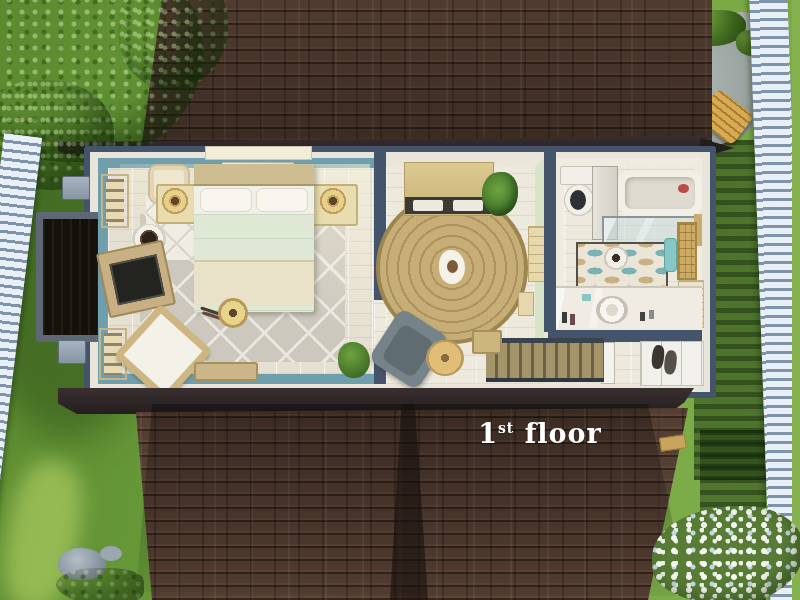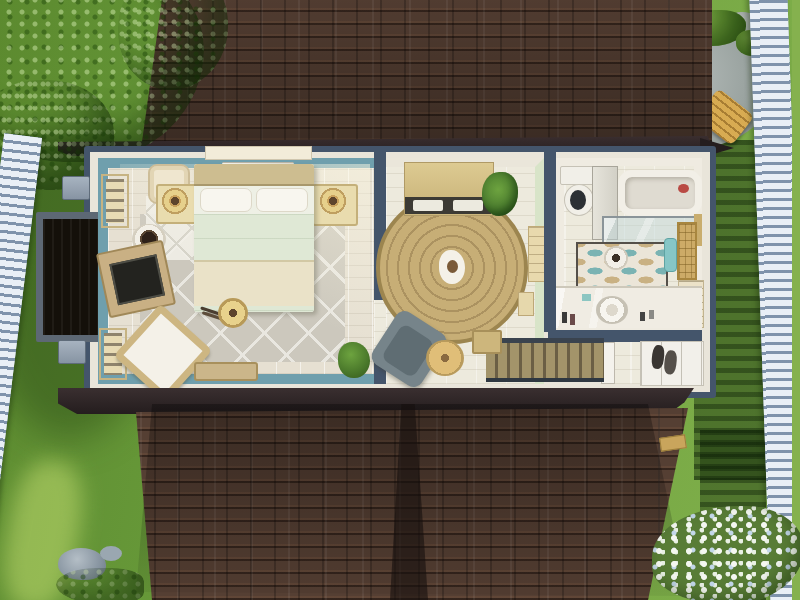--- a/index.html
+++ b/index.html
@@ -158,20 +158,23 @@
 
   <div class="a" style="left:486px;top:338px;width:118px;height:44px;background:repeating-linear-gradient(90deg,#a3946a 0 9px,#6b5f45 9px 12px);border-top:5px solid #3a434e;border-bottom:4px solid #2f3841;box-sizing:border-box;"></div>
   <div class="a" style="left:472px;top:330px;width:26px;height:20px;background:#cdb67c;border:2px solid #a8905a;border-radius:2px;"></div>
 
   <div class="a" style="left:58px;top:388px;width:636px;height:26px;background:linear-gradient(180deg,#3a2f30,#241d1e);clip-path:polygon(0 0,100% 0,98.5% 55%,96% 100%,3% 100%,0 60%);"></div>
   <div class="a shingles" style="left:130px;top:404px;width:562px;height:196px;clip-path:polygon(6px 8px,558px 4px,518px 196px,22px 196px);"></div>
   <div class="a roofshade" style="left:130px;top:404px;width:562px;height:196px;clip-path:polygon(6px 8px,558px 4px,518px 196px,22px 196px);transform:scaleY(-1);"></div>
   <div class="a" style="left:390px;top:404px;width:38px;height:196px;background:rgba(22,15,13,.6);clip-path:polygon(30% 0,65% 0,100% 100%,0 100%);"></div>
   <div class="a" style="left:660px;top:436px;width:24px;height:12px;background:#c9a55c;border:1px solid #9a7c3a;transform:rotate(-8deg);"></div>
 
+  <div class="a label" style="left:460px;top:418px;width:160px;height:42px;">
+    <span>1</span><sup>st</sup><span> floor</span>
+  </div>
 
   <div class="a" style="left:58px;top:548px;width:48px;height:32px;border-radius:50% 55% 45% 50%;background:radial-gradient(circle at 40% 35%,#b4bec6,#8794a0 65%,#6e7b87);"></div>
   <div class="a" style="left:100px;top:546px;width:22px;height:15px;border-radius:50%;background:#9aa7b1;"></div>
   <div class="a leafy speckle" style="left:56px;top:568px;width:88px;height:36px;border-radius:50% 40% 35% 60%;"></div>
 
   <div class="a speckle" style="left:652px;top:506px;width:152px;height:98px;border-radius:60% 40% 50% 50%/55% 45% 60% 40%;background-color:#587c36;background-image:radial-gradient(circle 2.5px at 7px 6px,#f4f7f1 0 2.5px,transparent 3.5px),radial-gradient(circle 2px at 3px 10px,#c3d7ea 0 2px,transparent 3px),radial-gradient(circle 2px at 11px 2px,#e9f0e4 0 2px,transparent 3px);background-size:15px 13px,19px 17px,13px 11px;box-shadow:inset -8px -6px 16px rgba(20,40,10,.4);"></div>
 
 </div>
 
 </body></html>

